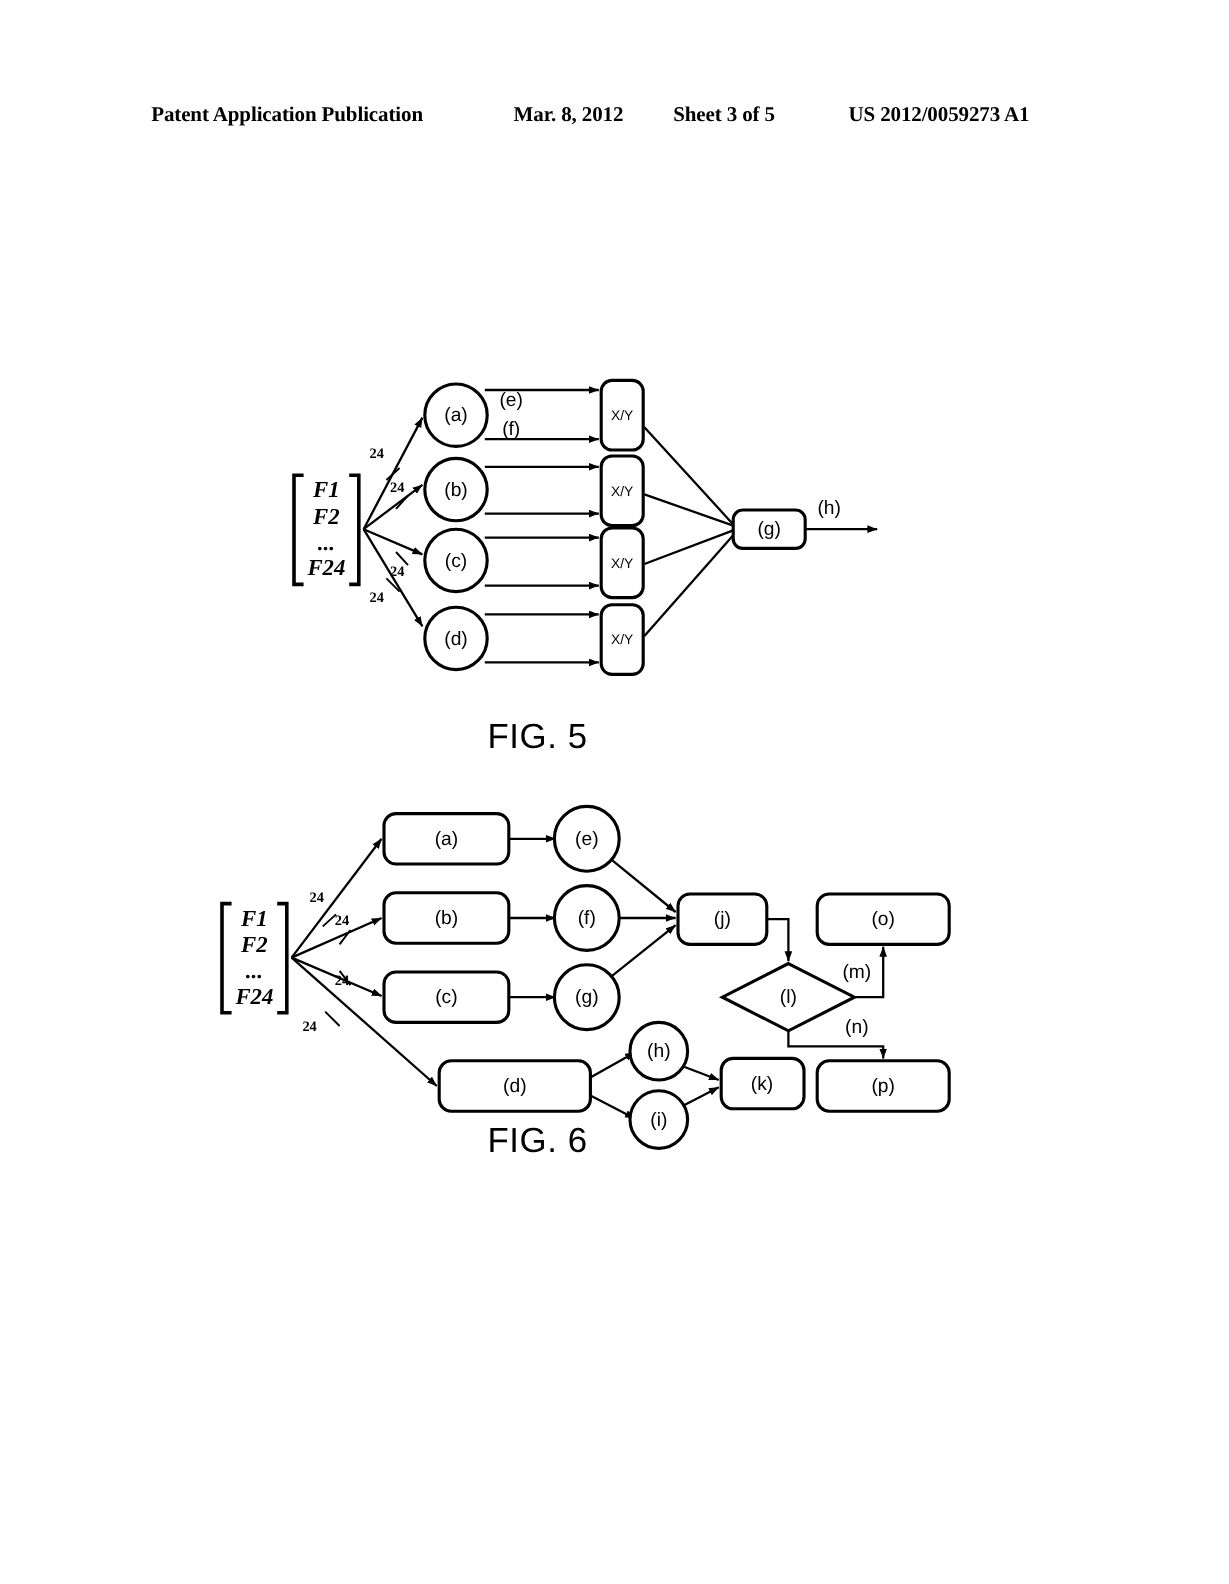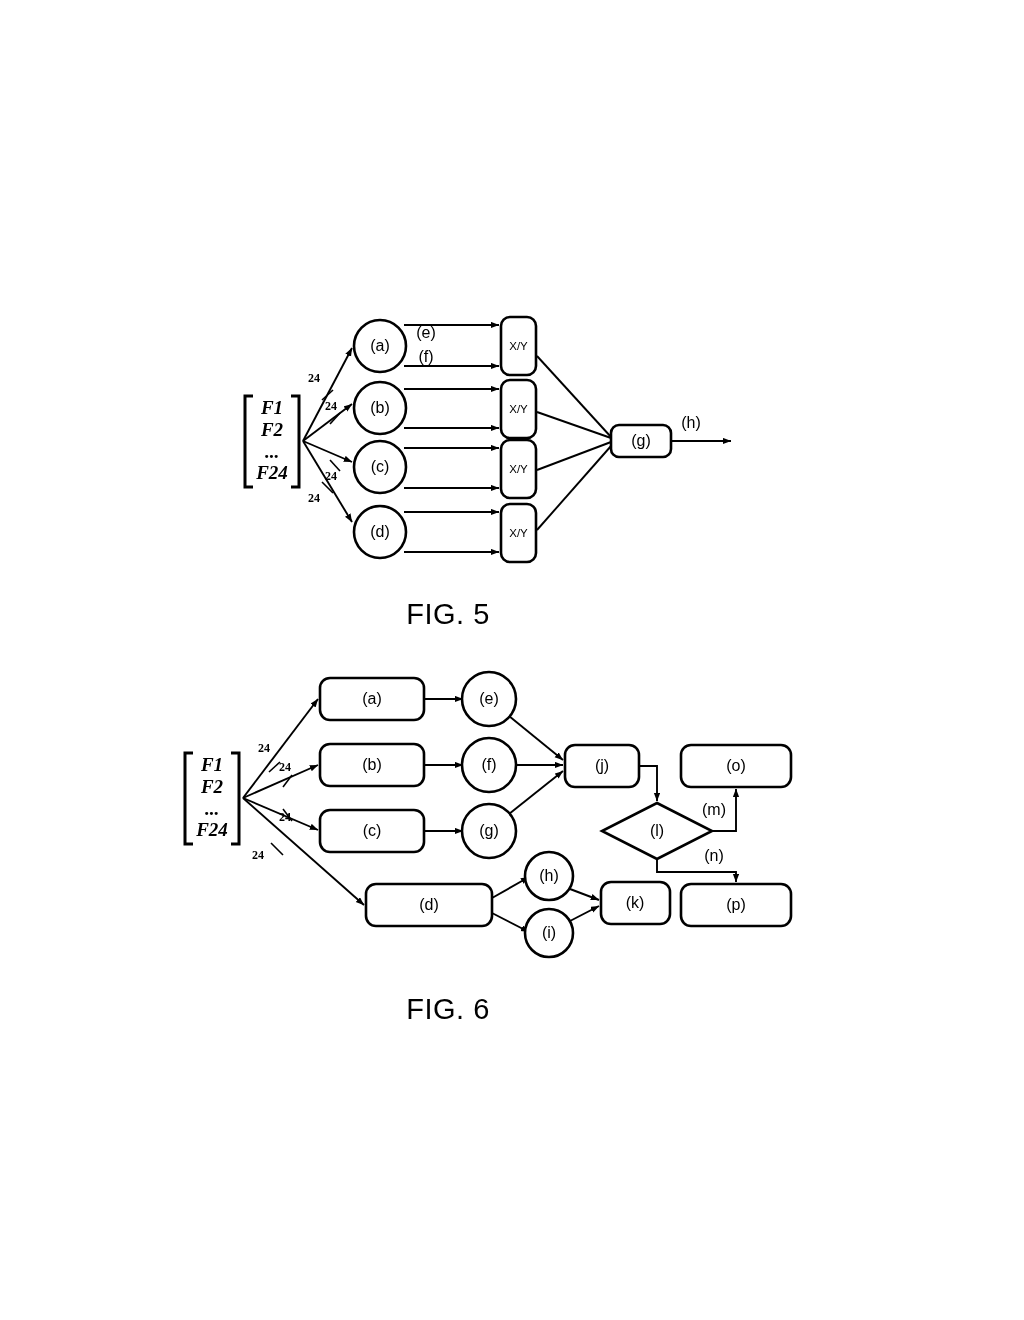--- a/index.html
+++ b/index.html
@@ -44,21 +44,21 @@
   .fig-caption {
     position: absolute;
     width: 896px;
     text-align: center;
     font-family: "Liberation Sans", sans-serif;
     font-size: 29px;
     letter-spacing: 0.5px;
     color: #000;
   }
   #fig5-caption { top: 598px; }
-  #fig6-caption { top: 993px; }
+  #fig6-caption { top: 935px; }
 
   
   svg.figure {
     position: absolute;
     left: 0;
     overflow: visible;
   }
   #fig5-svg { top: 0; }
   #fig6-svg { top: 0; }
 
@@ -103,20 +103,26 @@
     fill: #000000;
     text-anchor: middle;
     dominant-baseline: middle;
   }
 </style>
 </head>
 <body>
 
 <div id="page">
 
+  <div class="header">
+    <span class="hdr-pub">Patent Application Publication</span>
+    <span class="hdr-date">Mar. 8, 2012</span>
+    <span class="hdr-sheet">Sheet 3 of 5</span>
+    <span class="hdr-num">US 2012/0059273 A1</span>
+  </div>
 
   <svg id="fig5-svg" class="figure" width="1024" height="600">
     <defs>
       <marker id="ah5" markerWidth="9" markerHeight="9" refX="8.2" refY="3.2" orient="auto" markerUnits="userSpaceOnUse">
         <path d="M0,0 L8.4,3.2 L0,6.4 z" fill="#000"></path>
       </marker>
     </defs>
 
     <g>
       <path class="brk" d="M253,396 L245,396 L245,487 L253,487"></path>

